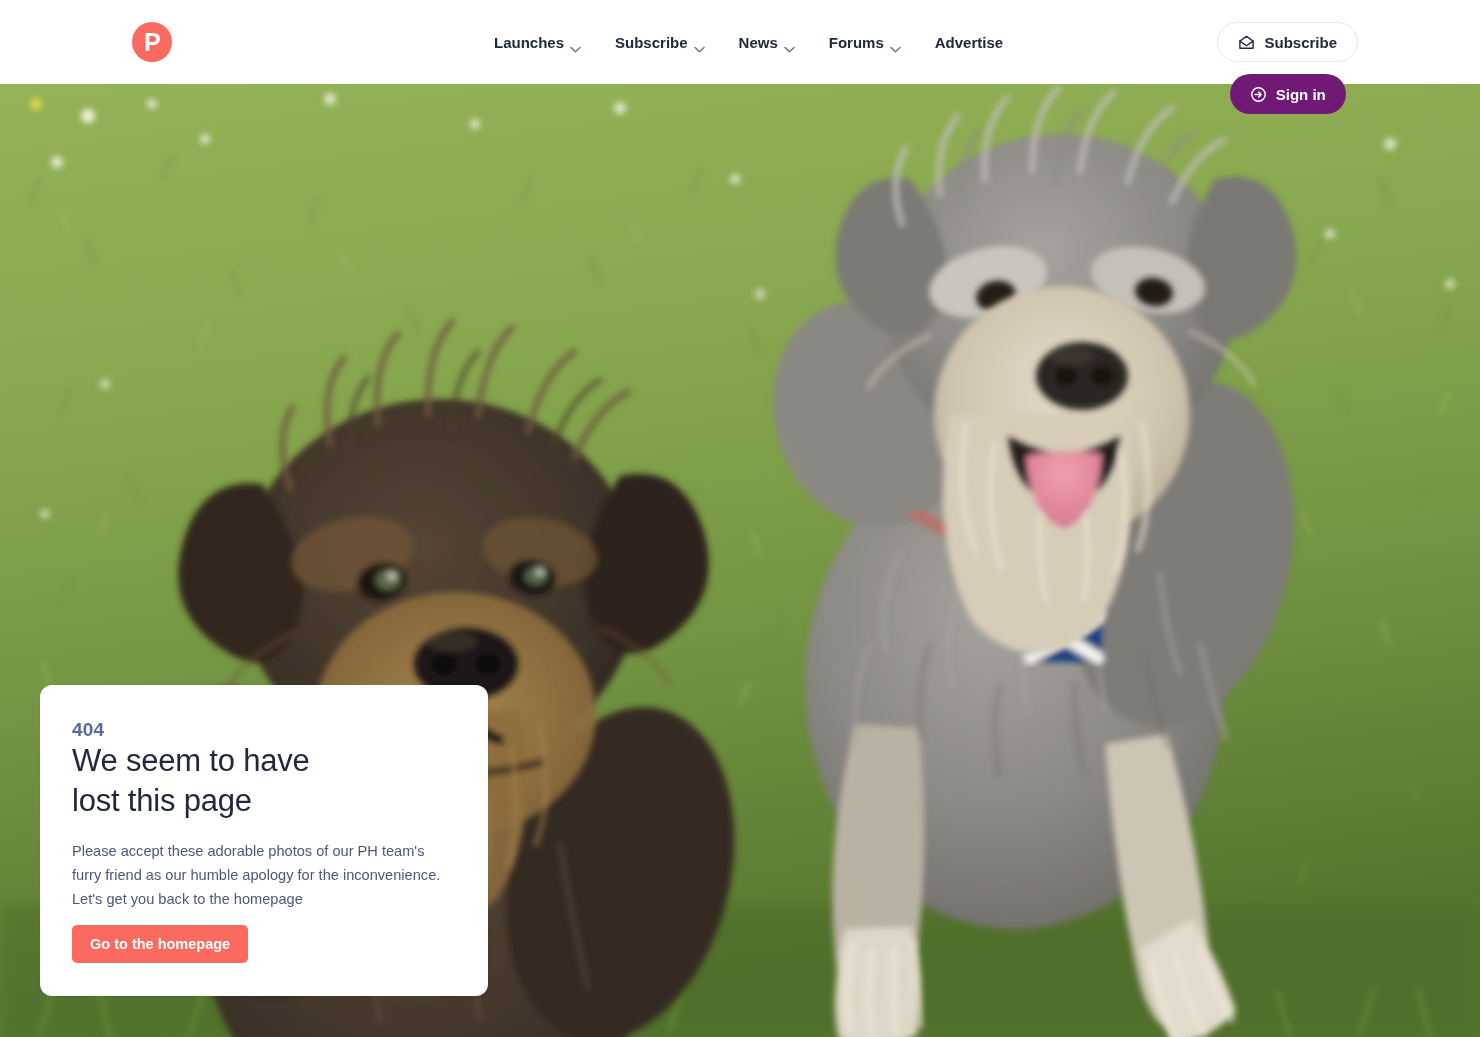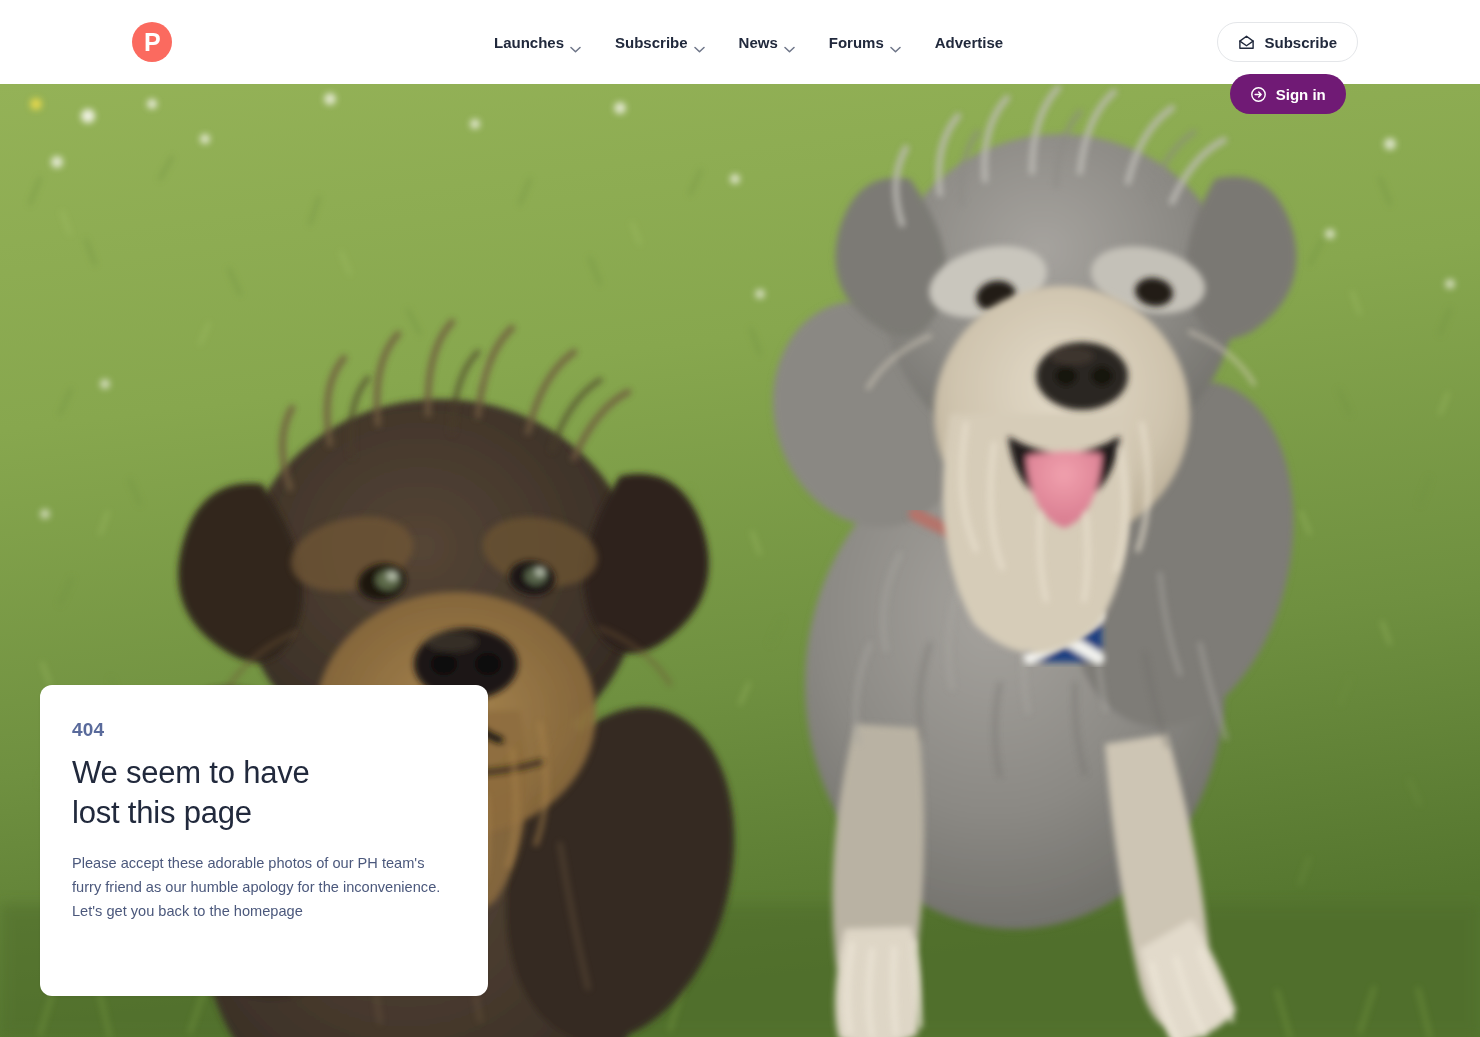--- a/index.html
+++ b/index.html
@@ -154,21 +154,20 @@
     border-radius: 12px;
     padding: 34px 32px 0 32px;
     z-index: 15;
     box-shadow: 0 1px 3px rgba(0,0,0,0.06);
   }
   .card-eyebrow {
     font-size: 19px;
     font-weight: bold;
     color: #596a9b;
     letter-spacing: 0.2px;
-    margin-bottom: 12px;
   }
   .card-title {
     font-size: 31px;
     font-weight: normal;
     color: #21293c;
     line-height: 1.30;
     letter-spacing: -0.2px;
     margin-bottom: 17px;
     white-space: pre-line;
   }
@@ -604,15 +603,16 @@
         <span>Sign in</span>
       </button>
     </div>
   </header>
 
   <section class="card">
     <div class="card-eyebrow">404</div>
     <h1 class="card-title">We seem to have
 lost this page</h1>
     <p class="card-body">Please accept these adorable photos of our PH team's furry friend as our humble apology for the inconvenience. Let's get you back to the homepage</p>
+    <button class="btn-home">Go to the homepage</button>
   </section>
 
 </div>
 
 </body></html>

